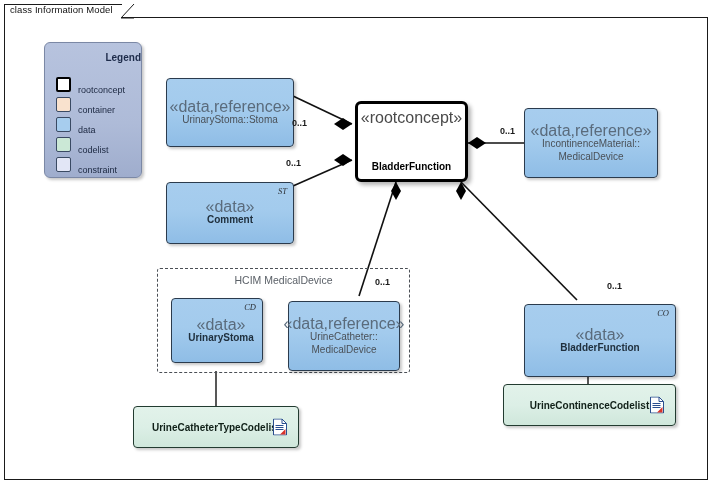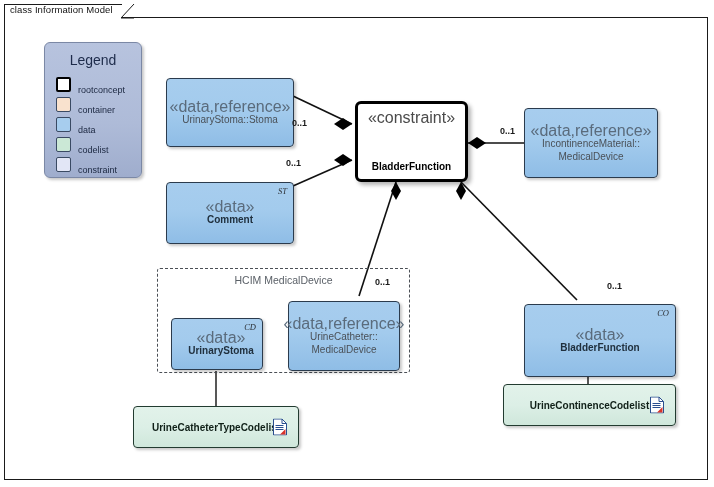--- a/index.html
+++ b/index.html
@@ -110,21 +110,21 @@
     position:absolute;left:44px;top:42px;
     width:98px;height:136px;
     background:linear-gradient(180deg,#b7c3de 0%,#aebbd8 60%,#9fadcd 100%);
     border:1px solid #7b88a5;
     border-radius:6px;
     box-shadow:2px 2px 3px rgba(0,0,0,0.22);
     box-sizing:border-box;
   }
   .legend-title{
     position:absolute;left:0;top:9px;width:100%;
-    text-align:center;font-size:14px;font-weight:normal;color:#1d2b4a;
+    text-align:right;font-size:10px;font-weight:bold;color:#1d2b4a;
   }
   .legend-rows{position:absolute;left:11px;top:31px;}
   .legend-row{display:flex;align-items:center;height:20px;}
   .swatch{
     width:15px;height:15px;
     border:1px solid #3a4a63;
     border-radius:2px;
     box-sizing:border-box;
     margin-right:7px;
   }
@@ -220,37 +220,37 @@
   <div class="group-box">
     <div class="group-title">HCIM MedicalDevice</div>
   </div>
 
   <div class="node data-node" style="left:166px;top:78px;width:128px;height:69px;">
     <div class="stereo">«data,reference»</div>
     <div class="nm reg">UrinaryStoma::Stoma</div>
   </div>
 
   <div class="node root-node" style="left:355px;top:101px;width:113px;height:81px;">
-    <div class="stereo">«constraint»</div>
+    <div class="stereo">«rootconcept»</div>
     <div class="nm">BladderFunction</div>
   </div>
 
   <div class="node data-node" style="left:524px;top:108px;width:134px;height:70px;">
     <div class="stereo">«data,reference»</div>
     <div class="nm reg">IncontinenceMaterial::</div>
     <div class="nm reg">MedicalDevice</div>
   </div>
 
   <div class="node data-node" style="left:166px;top:182px;width:128px;height:62px;">
     <div class="corner-tag">ST</div>
     <div class="stereo">«data»</div>
     <div class="nm">Comment</div>
   </div>
 
-  <div class="node data-node" style="left:171px;top:318px;width:92px;height:52px;padding-left:8px;">
+  <div class="node data-node" style="left:171px;top:298px;width:92px;height:65px;padding-left:8px;">
     <div class="corner-tag">CD</div>
     <div class="stereo">«data»</div>
     <div class="nm">UrinaryStoma</div>
   </div>
 
   <div class="node data-node" style="left:288px;top:301px;width:112px;height:70px;">
     <div class="stereo">«data,reference»</div>
     <div class="nm reg">UrineCatheter::</div>
     <div class="nm reg">MedicalDevice</div>
   </div>

